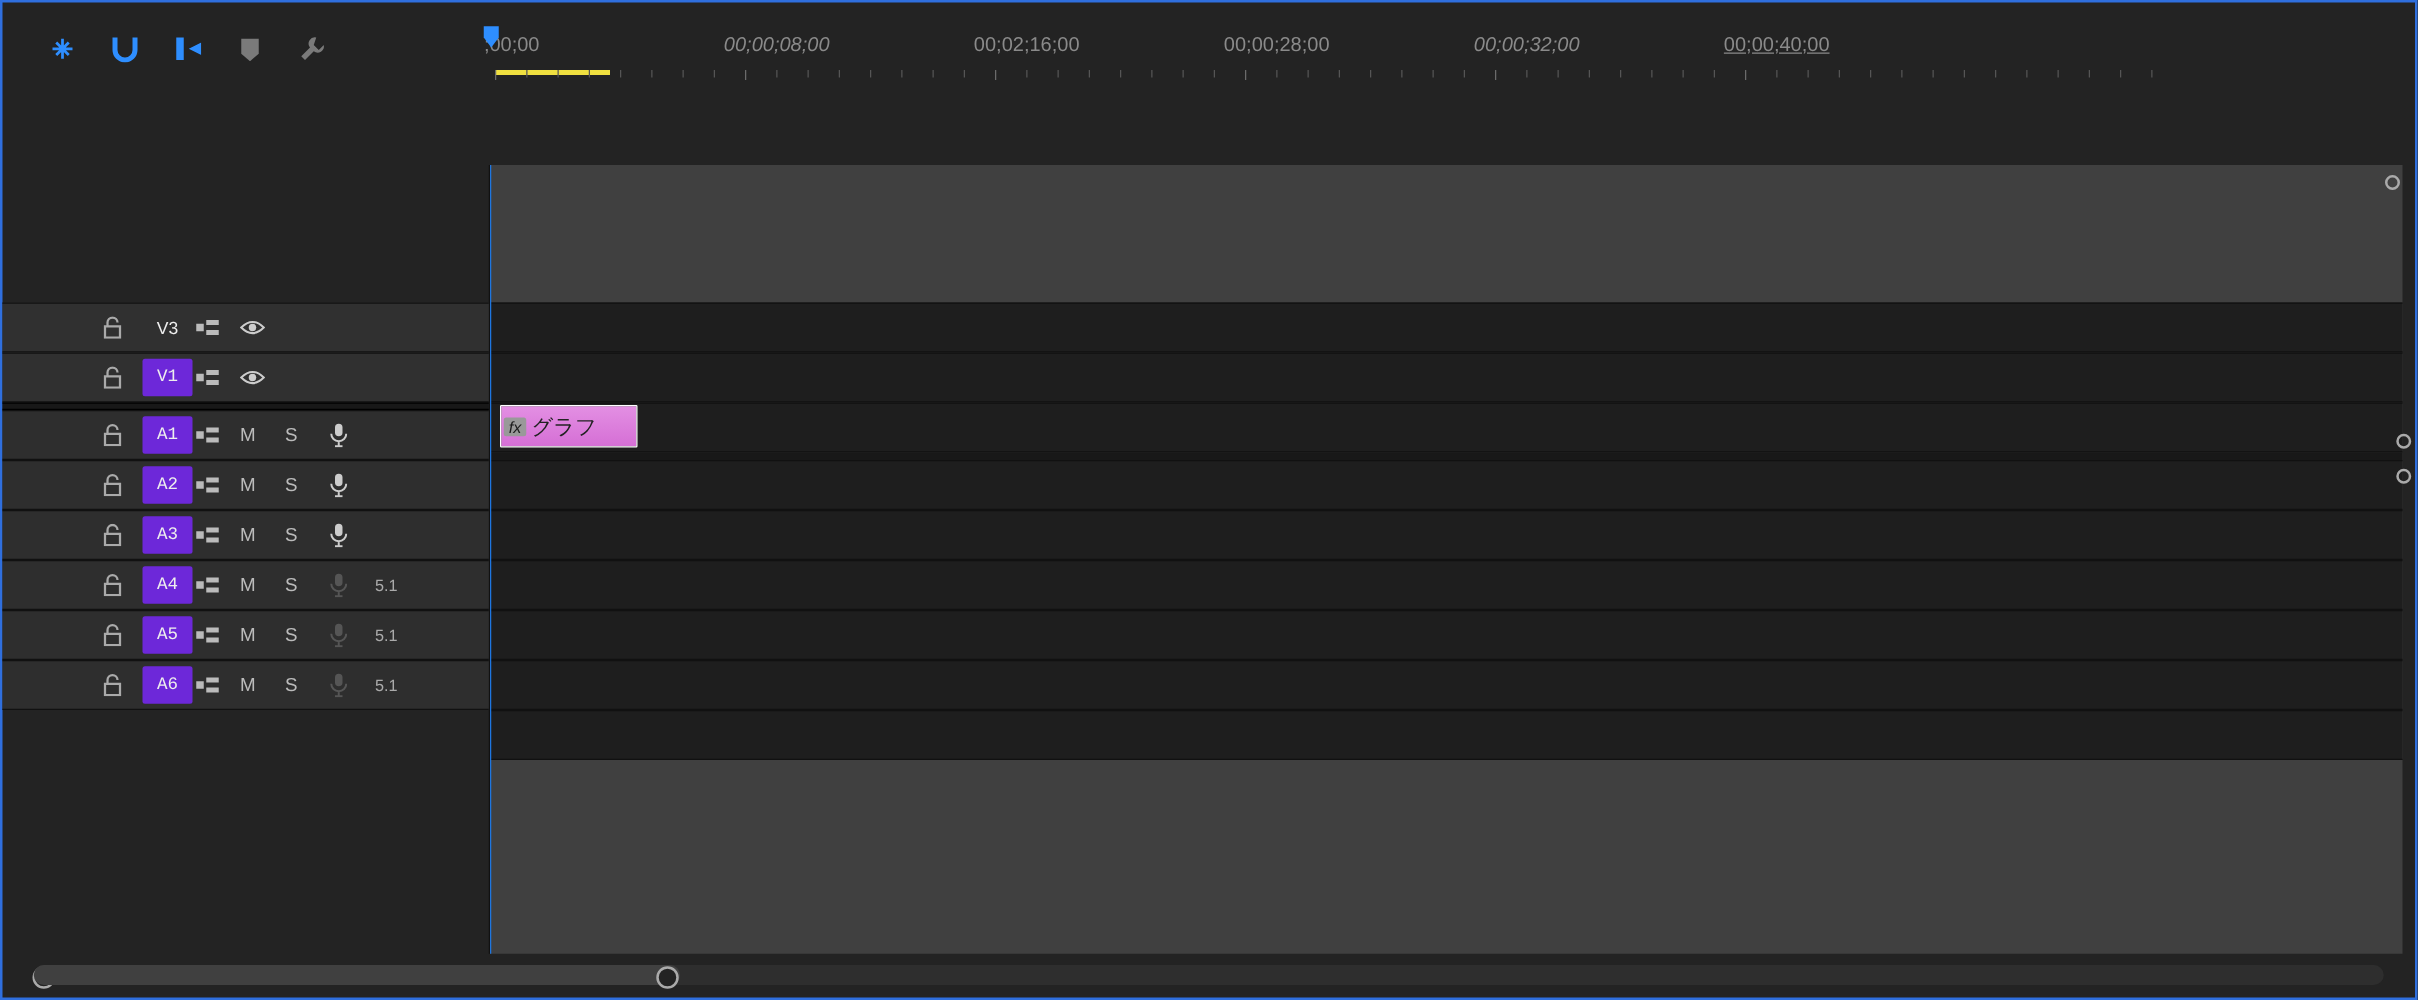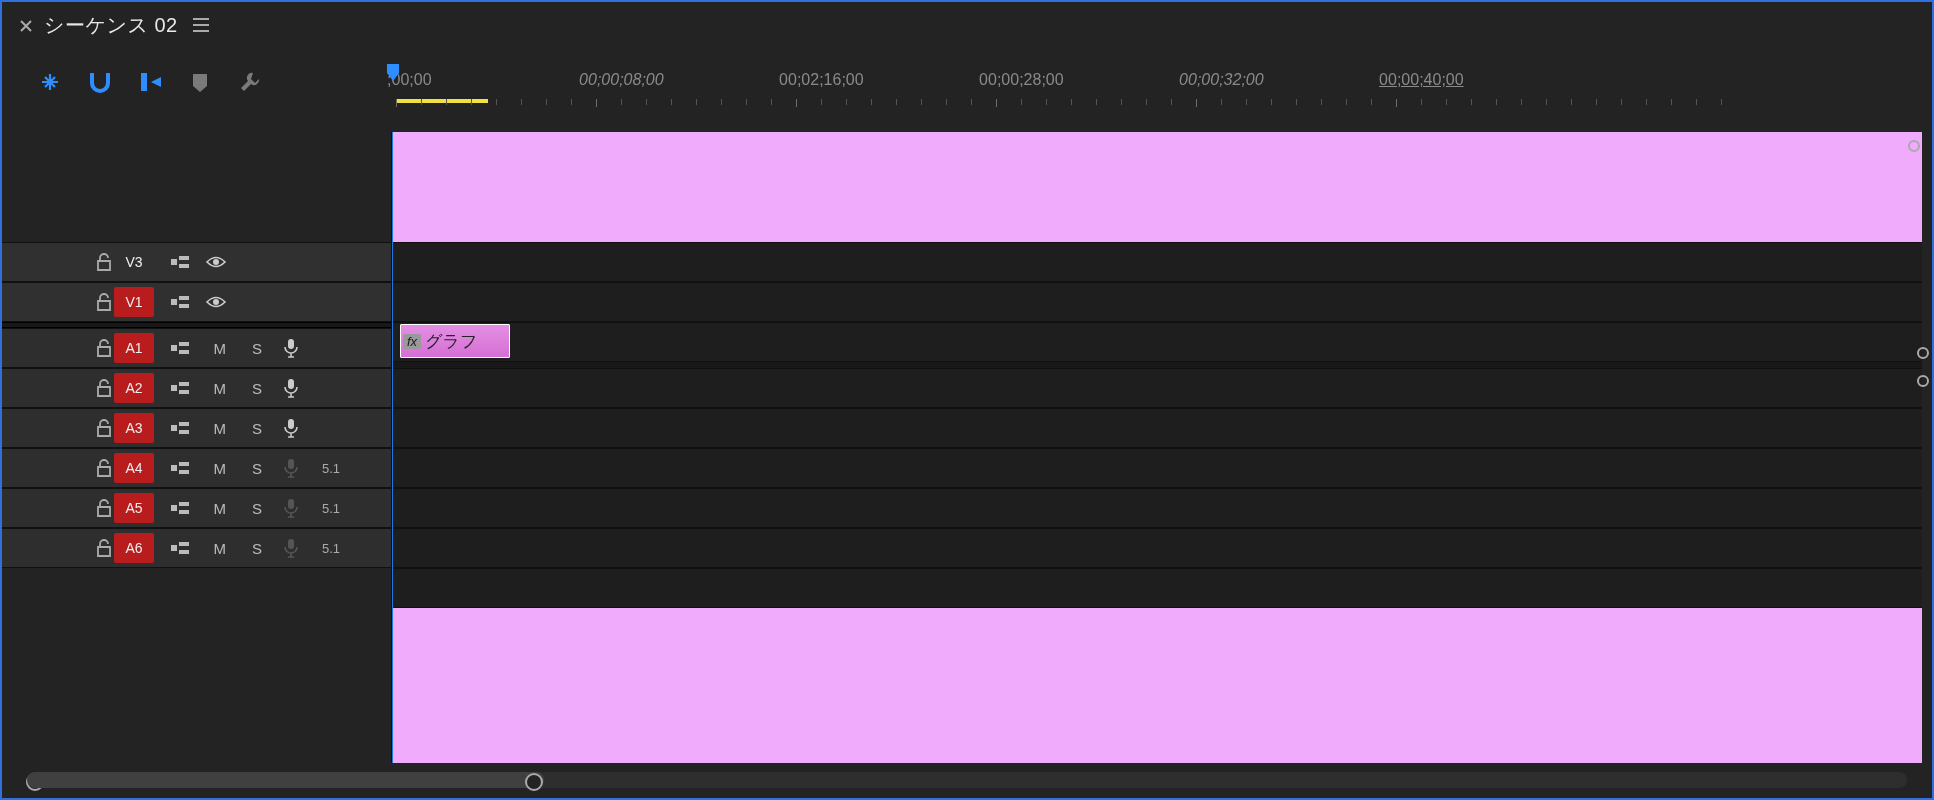--- a/index.html
+++ b/index.html
@@ -140,47 +140,47 @@
     border-top: 1px solid #111;
     border-bottom: 1px solid #111;
     background: #303030;
     gap: 2px;
     padding-left: 80px;
     font-size: 15px;
     color: #c8c8c8;
   }
   .track-header.audio { background: #2e2e2e; }
   .th-cell {
-    display: flex; align-items: center; justify-content: flex-end;
+    display: flex; align-items: center; justify-content: flex-start;
     height: 100%;
   }
   .th-lock { width: 30px; color: #aaa; }
   .th-label {
     width: 40px; height: 30px;
     text-align: center; line-height: 30px;
     border-radius: 2px;
     font-size: 14px;
     color: #eee;
   }
-  .th-label.selected { background: #b91c1c; }
+  .th-label.selected { background: #6d28d9; font-family: Liberation Mono, monospace; }
   .th-btn {
     width: 34px; color: #bbb;
   }
   .th-51 { width: 40px; font-size: 13px; color: #aaa; text-align: center; }
   .divider {
     height: 6px;
     background: #181818;
     border-top: 1px solid #000;
     border-bottom: 1px solid #000;
   }
 
   .track-content {
     flex: 1;
     position: relative;
-    background: #f0abfc;
+    background: #404040;
   }
   .track-row {
     position: absolute;
     left: 0; right: 0;
     height: 40px;
     background: #1e1e1e;
     border-top: 1px solid #111;
     border-bottom: 1px solid #111;
   }
   .clip {
@@ -237,33 +237,20 @@
     top: 135px;
     bottom: 35px;
     width: 16px;
   }
 </style>
 </head>
 <body>
 
 <div class="panel">
 
-  <div class="tab-bar">
-    <div class="tab-close">
-      <svg width="14" height="14" viewBox="0 0 14 14">
-          <path d="M2 2 L12 12 M12 2 L2 12" stroke="#aaa" stroke-width="2"></path>
-        </svg>
-    </div>
-    <div class="tab-title">シーケンス 02</div>
-    <div class="tab-menu">
-      <svg width="18" height="16" viewBox="0 0 18 16">
-          <path d="M1 2 H17 M1 8 H17 M1 14 H17" stroke="#aaa" stroke-width="2"></path>
-        </svg>
-    </div>
-  </div>
 
   <div class="header-row">
     <div class="header-left">
       <div class="tool-row">
         <div class="tool-icon">
           <svg width="22" height="22" viewBox="0 0 22 22">
               <path d="M3 11 H19 M11 3 V19 M6 6 L16 16 M16 6 L6 16" stroke="currentColor" stroke-width="2.2"></path>
             </svg>
         </div>
         <div class="tool-icon">

